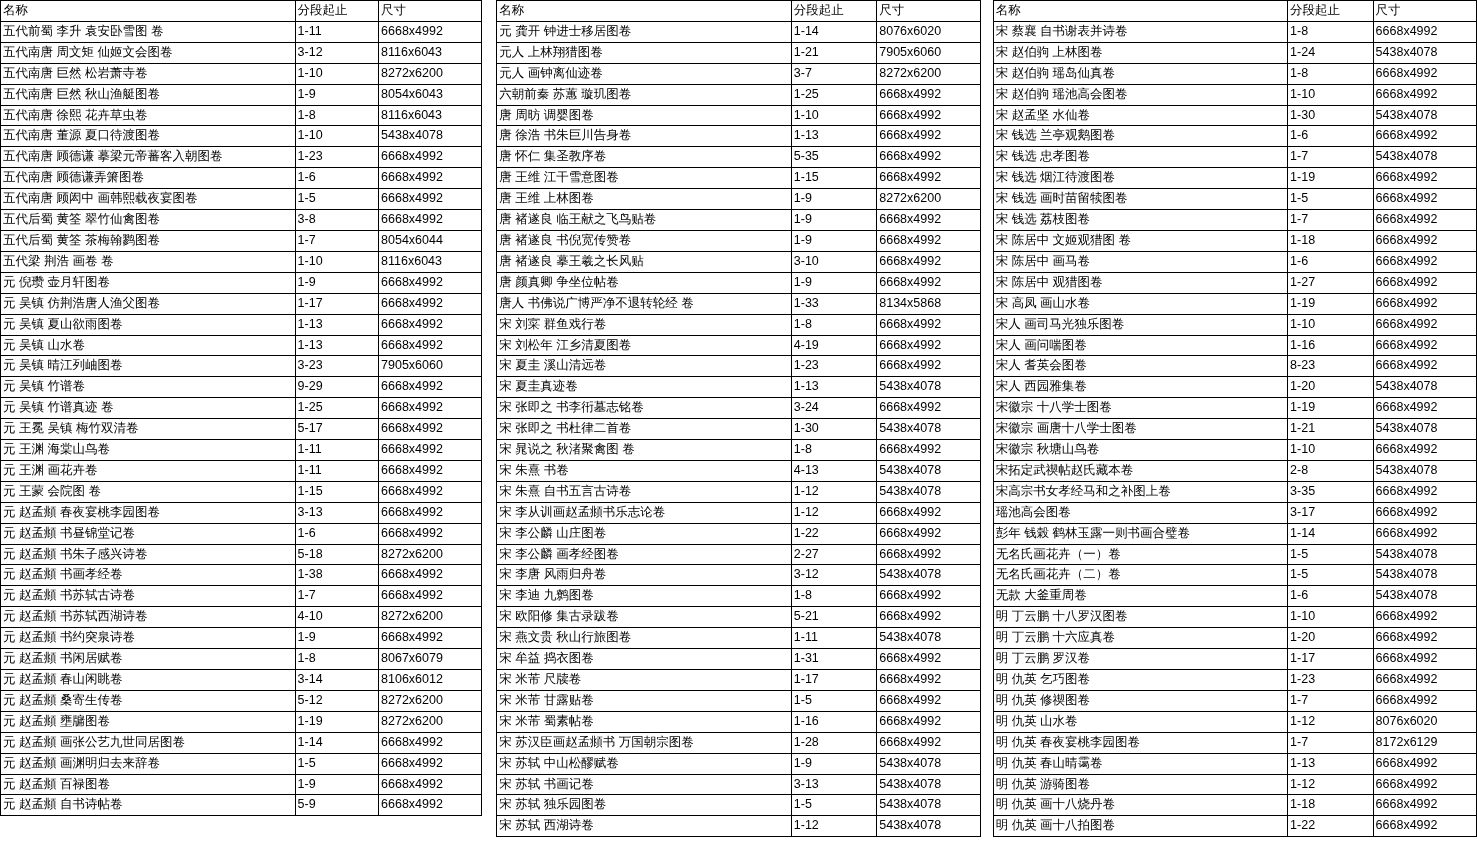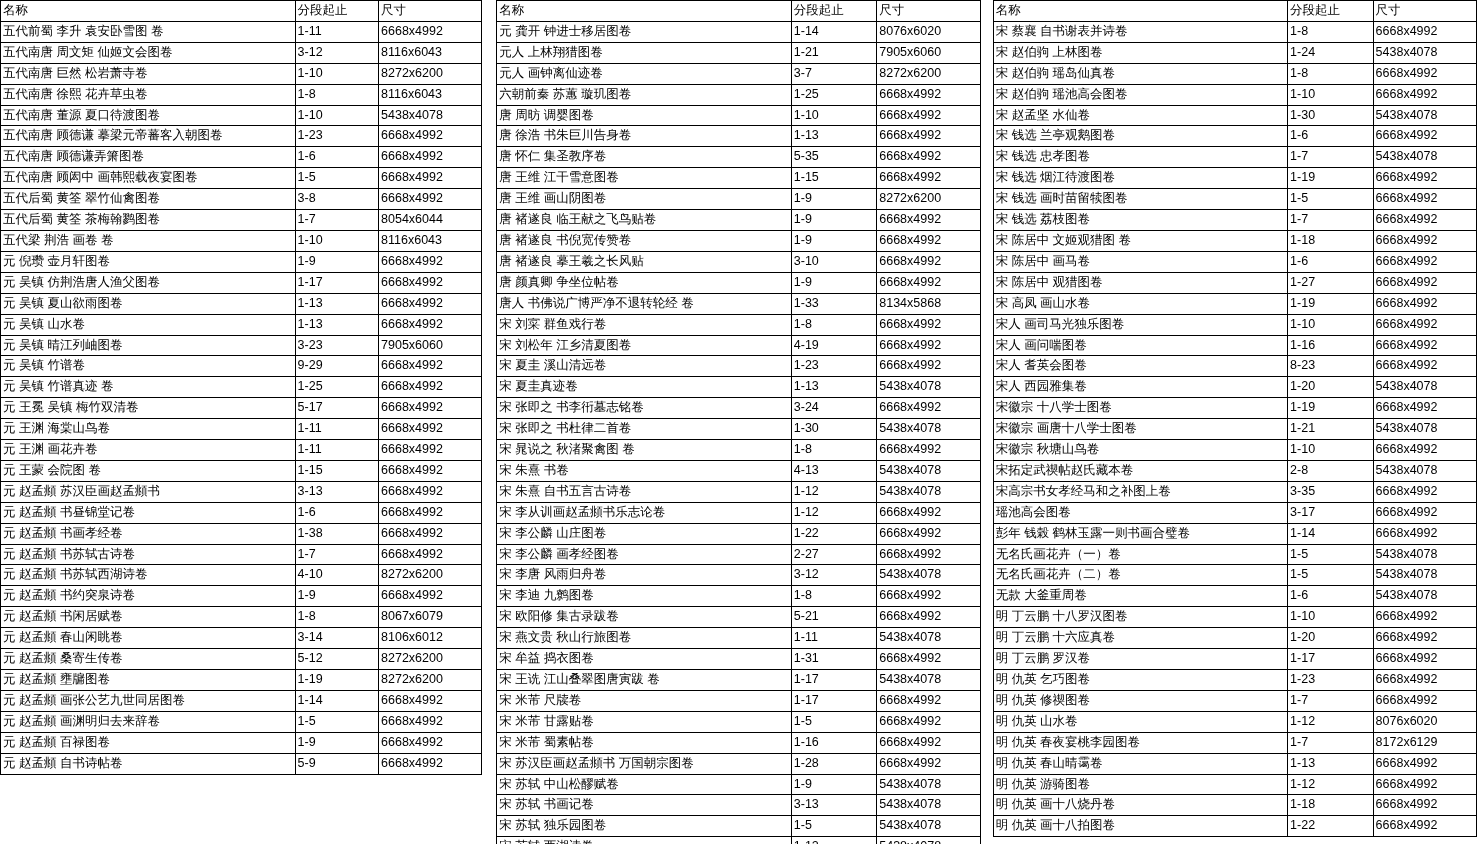--- a/index.html
+++ b/index.html
@@ -82,20 +82,25 @@
           <td>五代南唐 周文矩 仙姬文会图卷</td>
           <td>3-12</td>
           <td>8116x6043</td>
         </tr>
         <tr>
           <td>五代南唐 巨然 松岩萧寺卷</td>
           <td>1-10</td>
           <td>8272x6200</td>
         </tr>
         <tr>
+          <td>五代南唐 巨然 秋山渔艇图卷</td>
+          <td>1-9</td>
+          <td>8054x6043</td>
+        </tr>
+        <tr>
           <td>五代南唐 徐熙 花卉草虫卷</td>
           <td>1-8</td>
           <td>8116x6043</td>
         </tr>
         <tr>
           <td>五代南唐 董源 夏口待渡图卷</td>
           <td>1-10</td>
           <td>5438x4078</td>
         </tr>
         <tr>
@@ -177,28 +182,33 @@
           <td>元 王渊 画花卉卷</td>
           <td>1-11</td>
           <td>6668x4992</td>
         </tr>
         <tr>
           <td>元 王蒙 会院图 卷</td>
           <td>1-15</td>
           <td>6668x4992</td>
         </tr>
         <tr>
-          <td>元 赵孟頫 苏汉臣画赵孟頫书</td>
+          <td>元 赵孟頫 春夜宴桃李园图卷</td>
           <td>3-13</td>
           <td>6668x4992</td>
         </tr>
         <tr>
           <td>元 赵孟頫 书昼锦堂记卷</td>
           <td>1-6</td>
           <td>6668x4992</td>
+        </tr>
+        <tr>
+          <td>元 赵孟頫 书朱子感兴诗卷</td>
+          <td>5-18</td>
+          <td>8272x6200</td>
         </tr>
         <tr>
           <td>元 赵孟頫 书画孝经卷</td>
           <td>1-38</td>
           <td>6668x4992</td>
         </tr>
         <tr>
           <td>元 赵孟頫 书苏轼古诗卷</td>
           <td>1-7</td>
           <td>6668x4992</td>
@@ -306,21 +316,21 @@
           <td>唐 怀仁 集圣教序卷</td>
           <td>5-35</td>
           <td>6668x4992</td>
         </tr>
         <tr>
           <td>唐 王维 江干雪意图卷</td>
           <td>1-15</td>
           <td>6668x4992</td>
         </tr>
         <tr>
-          <td>唐 王维 画山阴图卷</td>
+          <td>唐 王维 上林图卷</td>
           <td>1-9</td>
           <td>8272x6200</td>
         </tr>
         <tr>
           <td>唐 褚遂良 临王献之飞鸟贴卷</td>
           <td>1-9</td>
           <td>6668x4992</td>
         </tr>
         <tr>
           <td>唐 褚遂良 书倪宽传赞卷</td>
@@ -419,25 +429,20 @@
         </tr>
         <tr>
           <td>宋 燕文贵 秋山行旅图卷</td>
           <td>1-11</td>
           <td>5438x4078</td>
         </tr>
         <tr>
           <td>宋 牟益 捣衣图卷</td>
           <td>1-31</td>
           <td>6668x4992</td>
-        </tr>
-        <tr>
-          <td>宋 王诜 江山叠翠图唐寅跋 卷</td>
-          <td>1-17</td>
-          <td>5438x4078</td>
         </tr>
         <tr>
           <td>宋 米芾 尺牍卷</td>
           <td>1-17</td>
           <td>6668x4992</td>
         </tr>
         <tr>
           <td>宋 米芾 甘露贴卷</td>
           <td>1-5</td>
           <td>6668x4992</td>

